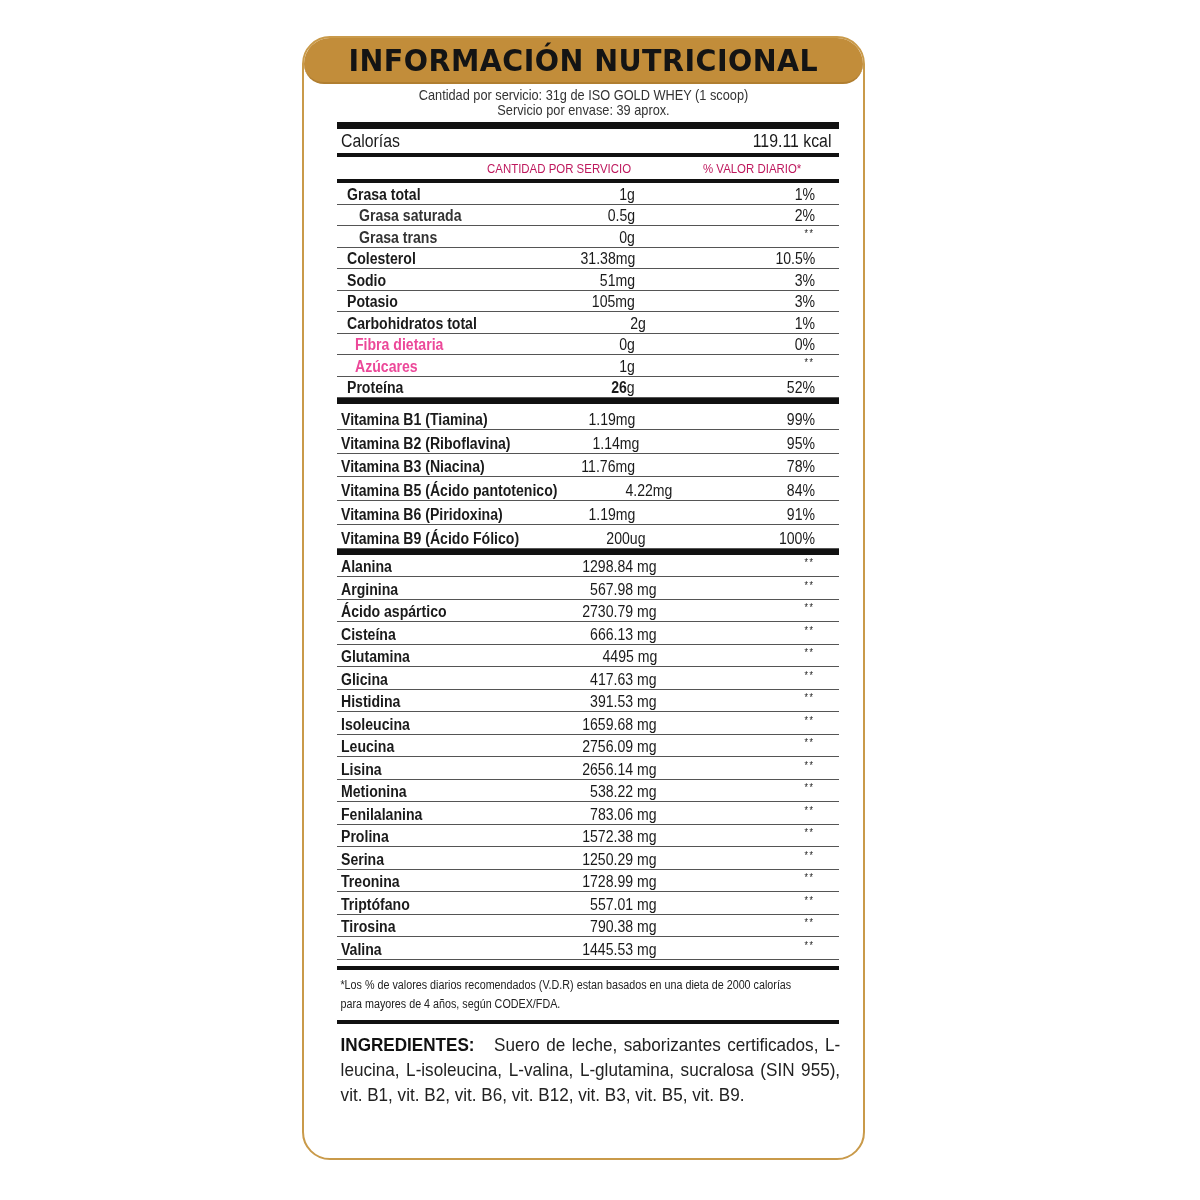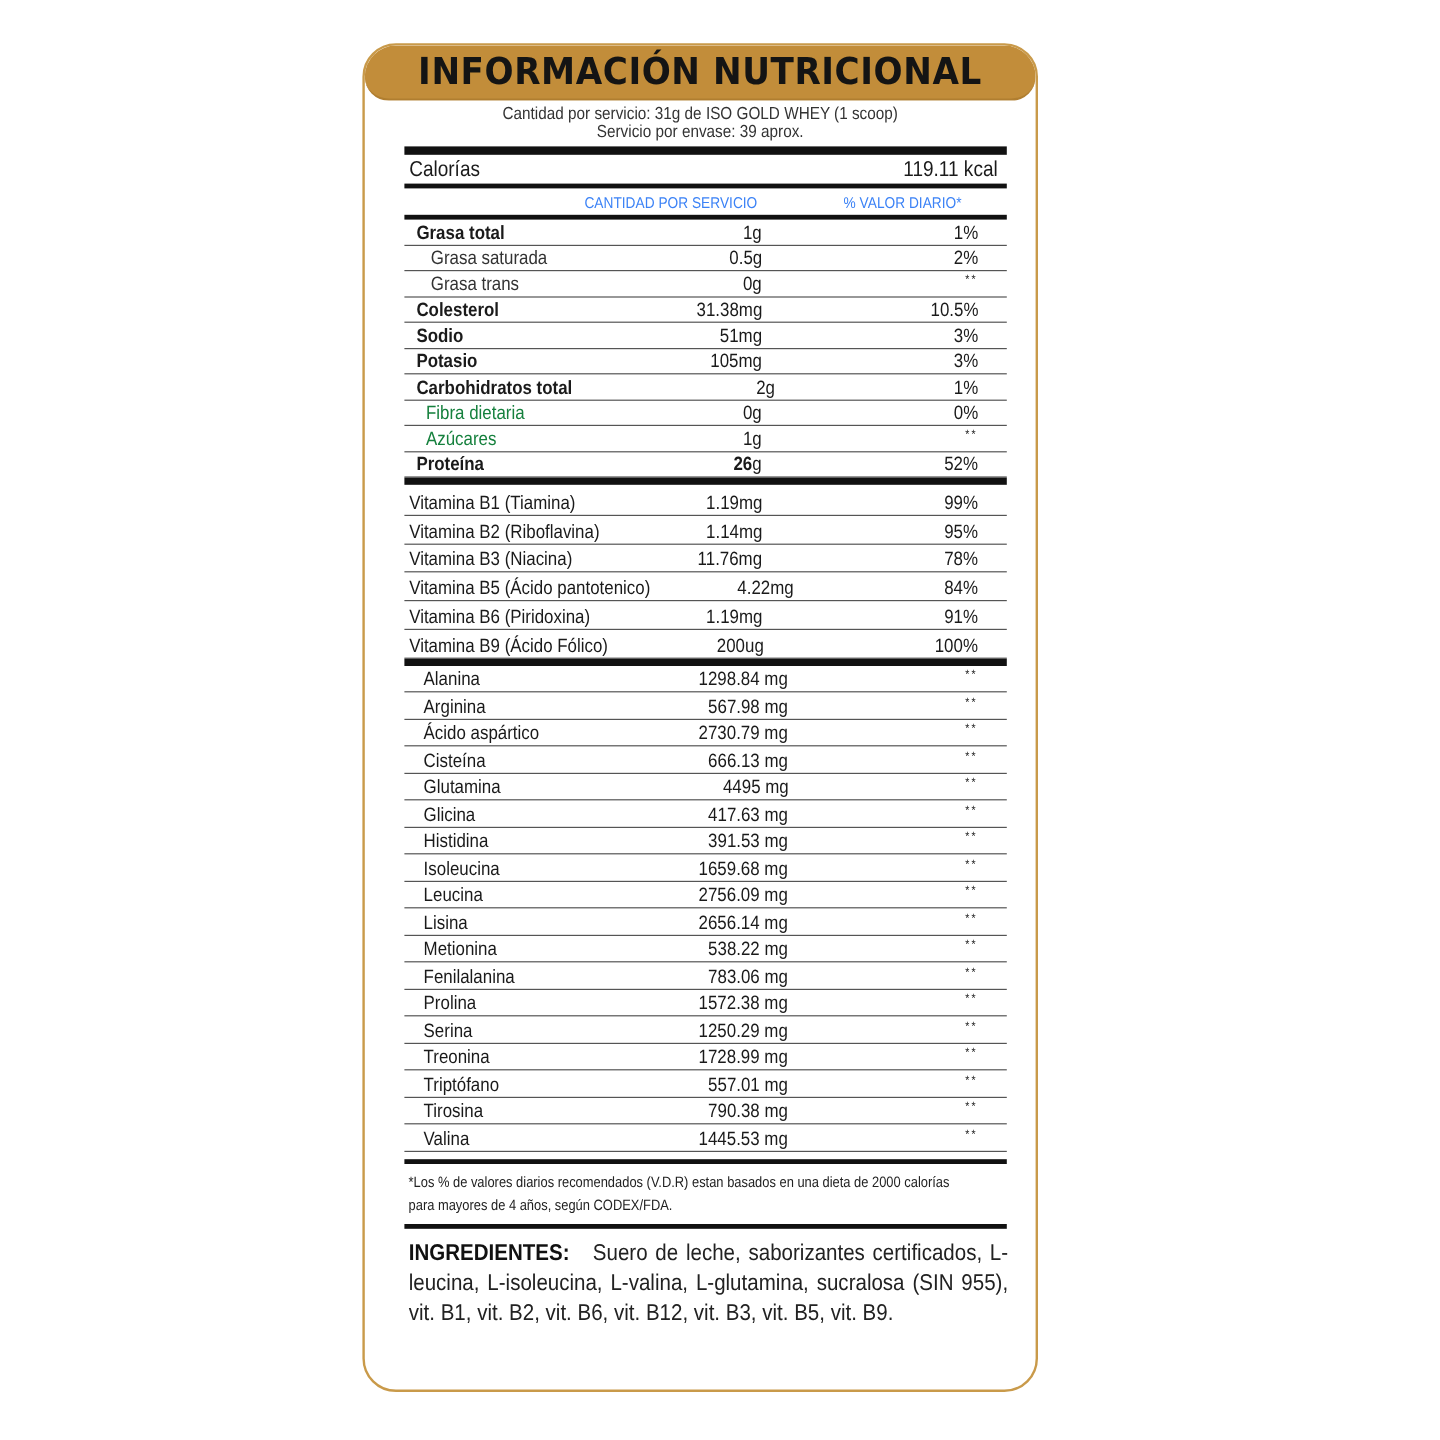--- a/index.html
+++ b/index.html
@@ -14,39 +14,39 @@
       border-radius: 20px;
     }
     .header h1 {
       margin: 0; font-family: "DejaVu Sans", sans-serif; font-weight: 900; font-size: 31px; letter-spacing: 0.5px;
       color: #141414; transform: scaleX(0.92);
     }
     .serving { text-align: center; font-size: 14.5px; line-height: 15px; color: #333; margin-top: 4px; transform: scaleX(0.88); }
     .inner { position: absolute; left: 33px; width: 502px; }
     .bar { background: #111; }
     .row { display: flex; align-items: flex-end; border-bottom: 1.5px solid #555; height: 21.5px; box-sizing: border-box; font-size: 16px; line-height: 18px; justify-content: flex-end; }
-    .row .name { flex: 1; padding-left: 10px; white-space: nowrap; transform-origin: left; }
+    .row .name { flex: 1; padding-left: 10px; white-space: nowrap; transform-origin: left; font-weight: bold; }
     .row .amt { width: 160px; text-align: right; }
     .row .dv { width: 180px; text-align: right; padding-right: 24px; }
     .row.bold .name { font-weight: bold; }
     .row.sub .name { padding-left: 22px; color: #333; }
-    .row.sub2 .name { padding-left: 18px; color: #15803d; }
+    .row.sub2 .name { padding-left: 18px; color: #ec4899; }
     .cond { transform: scaleX(0.88); display: inline-block; transform-origin: left; }
     .condr { transform: scaleX(0.88); display: inline-block; transform-origin: right; }
     .stars { font-size: 10px; letter-spacing: 2px; vertical-align: 6px; }
     .vit .row { height: 23.8px; }
     .vit .row .name { padding-left: 4px; }
     .vit .row .amt { width: 108px; }
     .vit .row .dv { width: 180px; }
     .amino .row { height: 22.5px; }
-    .amino .row .name { padding-left: 4px; margin-left: 12px; }
+    .amino .row .name { padding-left: 4px; }
     .amino .row .amt { width: 180px; }
     .amino .row .dv { width: 158px; }
     .cal-row { display: flex; justify-content: space-between; font-size: 18px; padding: 0 8px 0 4px; height: 24px; align-items: center; gap: 16px; }
-    .col-head { display: flex; font-size: 13px; color: #3b82f6; height: 22px; align-items: center; }
+    .col-head { display: flex; font-size: 13px; color: #be185d; height: 22px; align-items: center; }
     .col-head .a { margin-left: 150px; }
     .col-head .b { margin-left: 52px; }
     .foot { font-size: 12.5px; line-height: 19px; color: #222; padding-left: 4px; transform: scaleX(0.86); transform-origin: left; width: 580px; }
     .ingr { font-size: 19px; line-height: 25px; text-align: justify; color: #222; padding: 0 4px; transform: scaleX(0.9); transform-origin: left; width: 555px; }
     .ingr b { color: #111; }
   </style>
 </head>
 <body>
 
 <div class="card">

